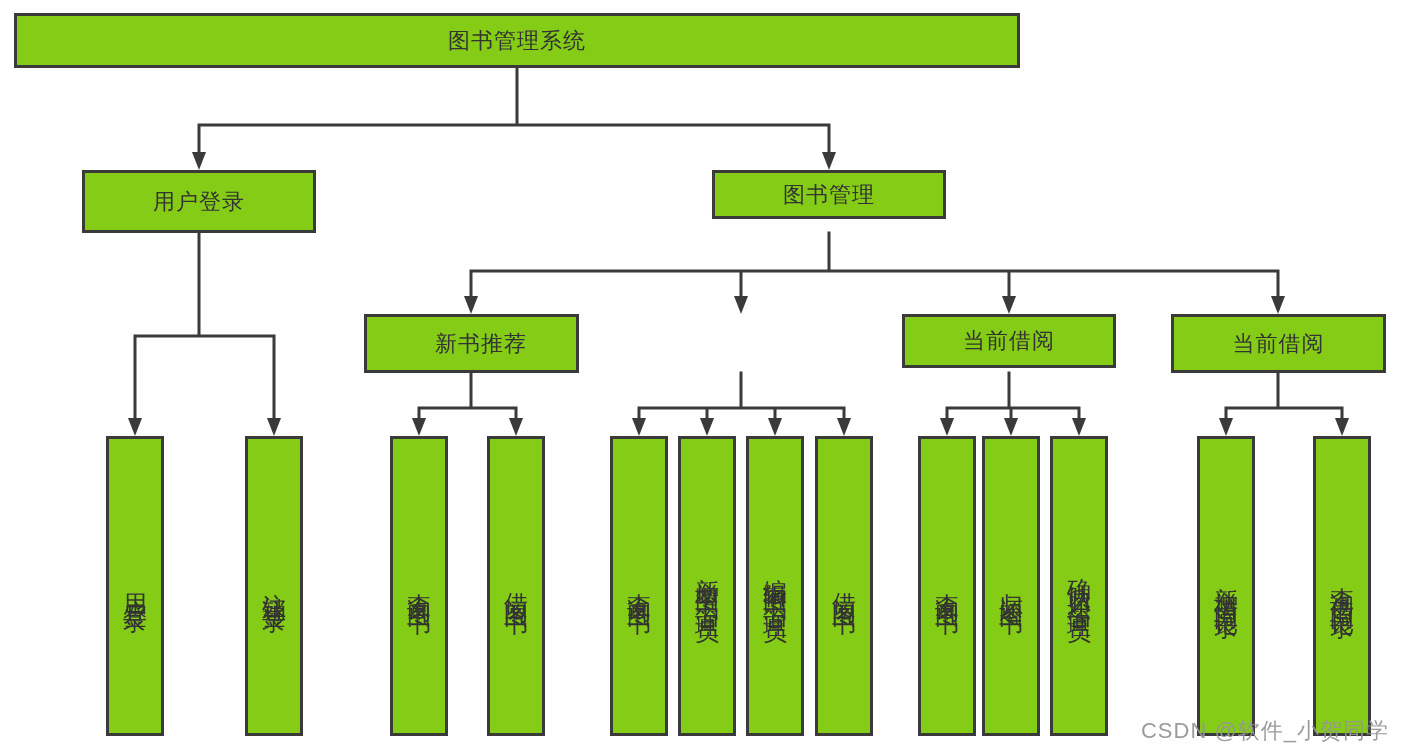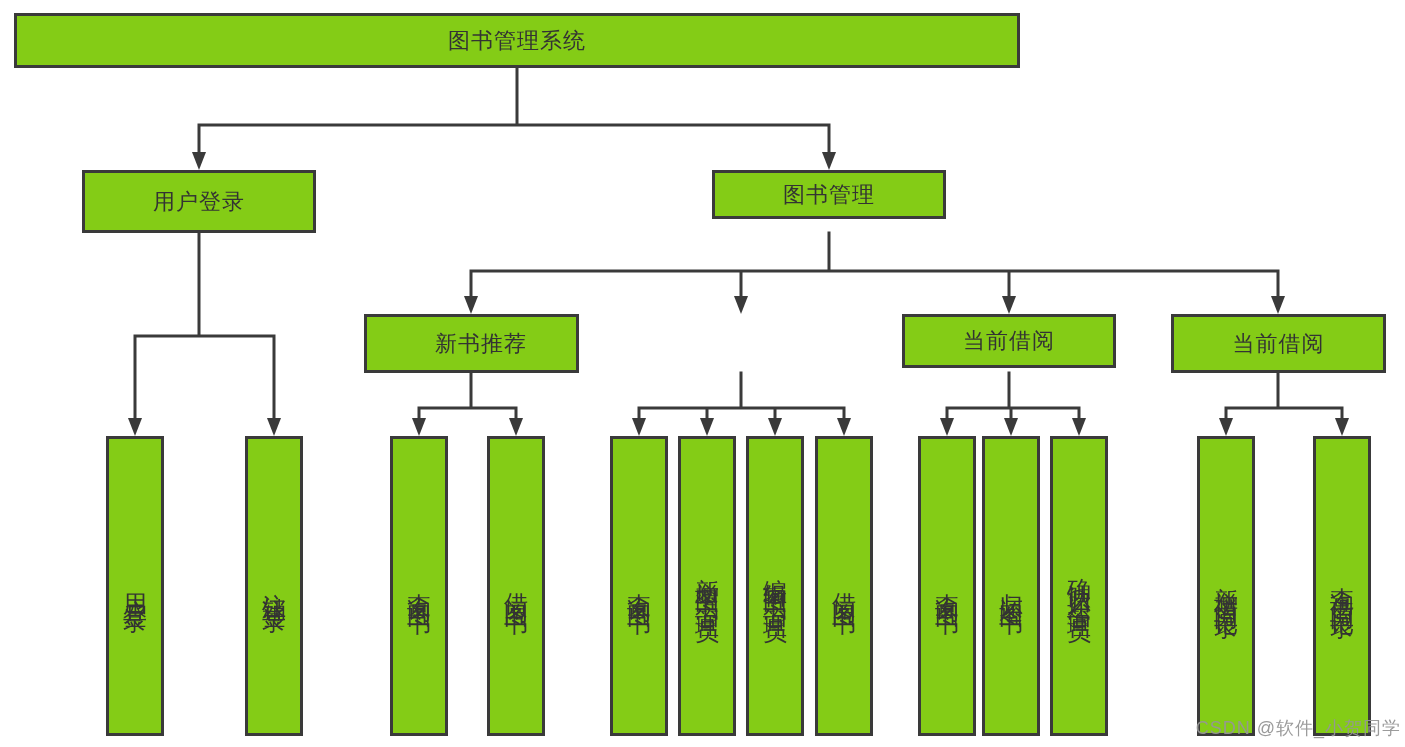--- a/index.html
+++ b/index.html
@@ -34,23 +34,23 @@
   .vtext {
     writing-mode: vertical-rl;
     text-orientation: mixed;
     font-size: 24px;
     letter-spacing: 6px;
     line-height: 1;
     white-space: nowrap;
   }
   #watermark {
     position: absolute;
-    right: 4px;
+    right: 16px;
     top: 716px;
-    font-size: 18px;
+    font-size: 22px;
     letter-spacing: 1px;
     color: rgba(150,150,150,0.95);
     z-index: 5;
     white-space: nowrap;
   }
 </style>
 </head>
 <body>
 
 <div id="stage">

